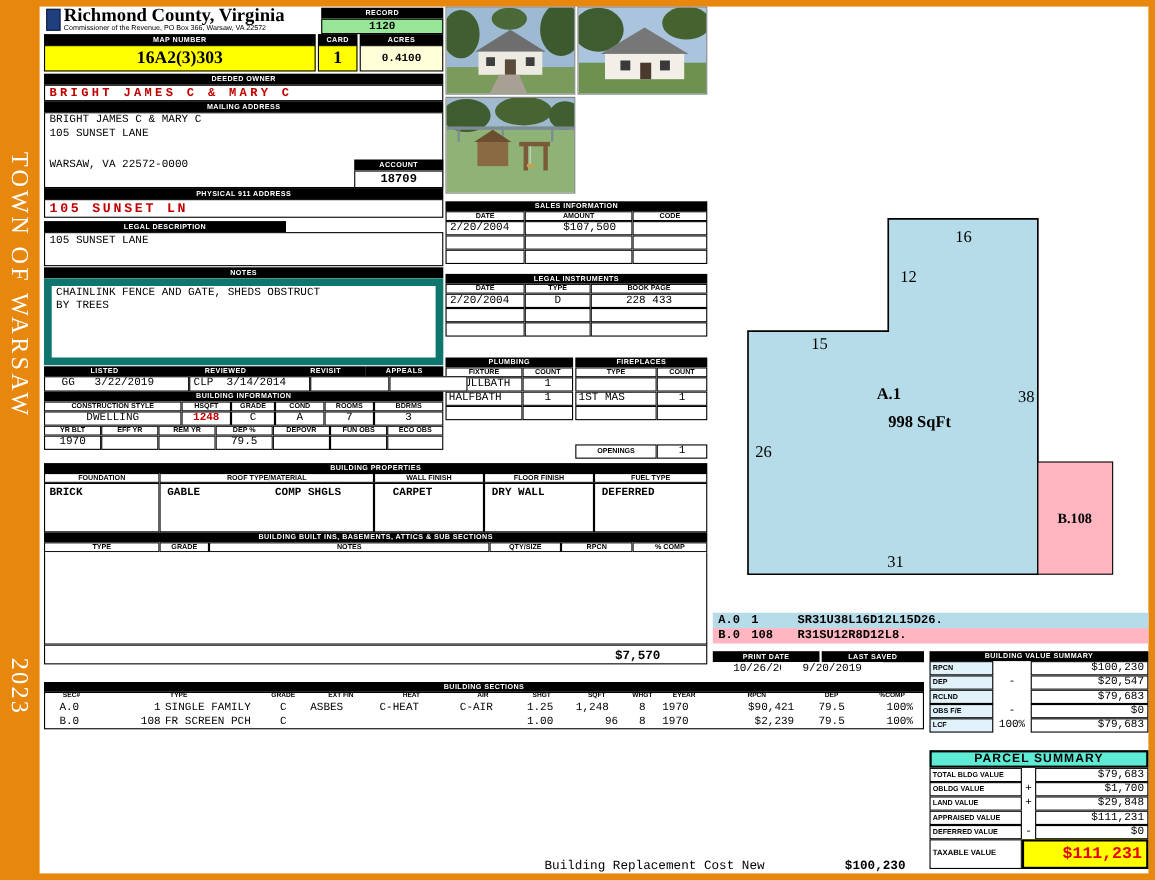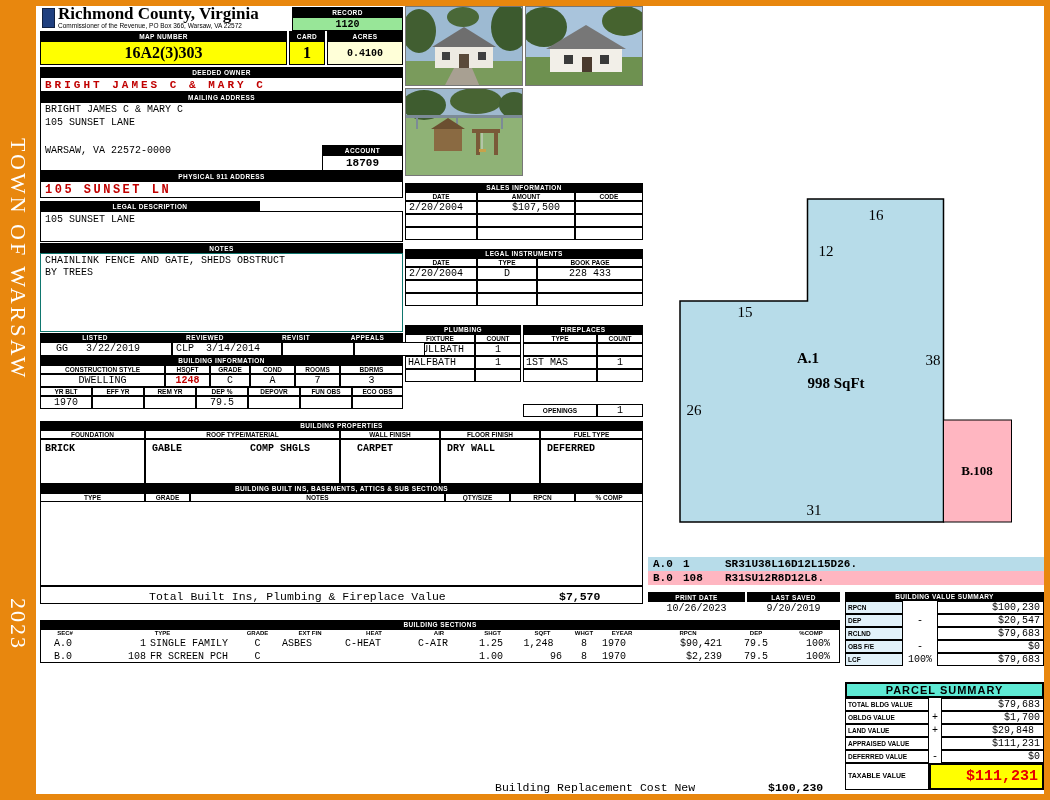--- a/index.html
+++ b/index.html
@@ -74,21 +74,21 @@
 
   <div class="abs bar" style="left:40px;top:171px;width:363px;height:10px">PHYSICAL 911 ADDRESS</div>
   <div class="abs vcell mono bold red" style="left:40px;top:181px;width:363px;height:17px;padding-left:4px;font-size:12px;letter-spacing:2.5px;background:#fff">105 SUNSET LN</div>
 
   <div class="abs bar" style="left:40px;top:201px;width:220px;height:10px">LEGAL DESCRIPTION</div>
   <div class="abs" style="left:40px;top:211px;width:363px;height:31px;border:1px solid #000;background:#fff">
     <div class="mono" style="padding:3px 0 0 4px;font-size:10px;line-height:1">105 SUNSET LANE</div>
   </div>
 
   <div class="abs bar" style="left:40px;top:243px;width:363px;height:10px">NOTES</div>
-  <div class="abs" style="left:40px;top:253px;width:363px;height:79px;border:1px solid #0f766e;background:#fff">
+  <div class="abs" style="left:40px;top:253px;width:363px;height:79px;border:7px solid #0f766e;background:#fff">
     <div class="mono notes-line">CHAINLINK FENCE AND GATE, SHEDS OBSTRUCT</div>
     <div class="mono notes-line">BY TREES</div>
   </div>
 
   <svg class="abs photo" style="left:405px;top:6px" width="118" height="80">
     <rect width="118" height="80" fill="#9DBAD2"></rect>
     <rect y="54" width="118" height="26" fill="#7A9B5C"></rect>
     <ellipse cx="13" cy="24" rx="17" ry="22" fill="#415E31"></ellipse>
     <ellipse cx="104" cy="20" rx="19" ry="24" fill="#3C5A2E"></ellipse>
     <ellipse cx="57" cy="10" rx="16" ry="10" fill="#4A6838"></ellipse>
@@ -282,21 +282,20 @@
     <div class="hdrcell" style="width:105px">TYPE</div>
     <div class="hdrcell" style="width:45px">GRADE</div>
     <div class="hdrcell" style="width:255px">NOTES</div>
     <div class="hdrcell" style="width:65px">QTY/SIZE</div>
     <div class="hdrcell" style="width:65px">RPCN</div>
     <div class="hdrcell" style="width:68px">% COMP</div>
   </div>
   <div class="abs" style="left:40px;top:502px;width:603px;height:84px;border:1px solid #000;border-top:none;background:#fff"></div>
 
   <div class="abs" style="left:40px;top:586px;width:603px;height:18px;border:1px solid #000;background:#fff">
-    <span class="mono" style="position:absolute;left:108px;top:3px;font-size:11.5px">Total Built Ins, Plumbing &amp; Fireplace Value</span>
     <span class="mono bold" style="position:absolute;left:518px;top:3px;font-size:11.5px">$7,570</span>
   </div>
 
   <svg class="abs" style="left:648px;top:183px" width="396" height="373">
     <polygon points="32,339 295.5,339 295.5,16 159.5,16 159.5,118 32,118" fill="#B7DCE9" stroke="#000" stroke-width="1.5"></polygon>
     <rect x="295.5" y="237" width="68" height="102" fill="#FFB6C1" stroke="#000" stroke-width="1"></rect>
     <text class="dim" x="228" y="37" text-anchor="middle">16</text>
     <text class="dim" x="178" y="73" text-anchor="middle">12</text>
     <text class="dim" x="97" y="134" text-anchor="middle">15</text>
     <text class="dim" x="285" y="182" text-anchor="middle">38</text>
@@ -314,21 +313,21 @@
   </div>
   <div class="abs coderow" style="left:648px;top:571px;background:#FFB6C1">
     <span style="display:inline-block;width:30px">B.0</span>
     <span style="display:inline-block;width:42px">108</span>
     <span>R31SU12R8D12L8.</span>
   </div>
 
   <div class="abs bar" style="left:648px;top:592px;width:97px;height:10px">PRINT DATE</div>
   <div class="abs bar" style="left:747px;top:592px;width:93px;height:10px">LAST SAVED</div>
   <div class="abs dcell mono" style="left:648px;top:602px;width:97px;height:13px;justify-content:center;border:none">10/26/2023</div>
-  <div class="abs dcell mono" style="left:747px;top:602px;width:93px;height:13px;justify-content:center;border:none">9/20/2019</div>
+  <div class="abs dcell mono" style="left:710px;top:602px;width:93px;height:13px;justify-content:center;border:none">9/20/2019</div>
 
   <div class="abs bar" style="left:845px;top:592px;width:199px;height:9px">BUILDING VALUE SUMMARY</div>
   <div class="row" style="left:845px;top:601px;height:13px">
     <div class="bvs-label" style="width:58px">RPCN</div>
     <div class="sign-cell mono" style="width:34px"></div>
     <div class="dcell mono" style="width:107px;justify-content:flex-end;padding-right:3px">$100,230</div>
   </div>
   <div class="row" style="left:845px;top:614px;height:13px">
     <div class="bvs-label" style="width:58px">DEP</div>
     <div class="sign-cell mono" style="width:34px">-</div>
@@ -407,21 +406,21 @@
     <div class="dcell mono" style="width:103px;justify-content:flex-end;padding-right:3px">$79,683</div>
   </div>
   <div class="row" style="left:845px;top:711px;height:13px">
     <div class="bvs-label" style="width:84px;background:#fff">OBLDG VALUE</div>
     <div class="sign-cell mono" style="width:12px">+</div>
     <div class="dcell mono" style="width:103px;justify-content:flex-end;padding-right:3px">$1,700</div>
   </div>
   <div class="row" style="left:845px;top:724px;height:13px">
     <div class="bvs-label" style="width:84px;background:#fff">LAND VALUE</div>
     <div class="sign-cell mono" style="width:12px">+</div>
-    <div class="dcell mono" style="width:103px;justify-content:flex-end;padding-right:9px">$29,848</div>
+    <div class="dcell mono" style="width:103px;justify-content:flex-end;padding-right:3px">$29,848</div>
   </div>
   <div class="row" style="left:845px;top:737px;height:13px">
     <div class="bvs-label" style="width:84px;background:#fff">APPRAISED VALUE</div>
     <div class="sign-cell mono" style="width:12px"></div>
     <div class="dcell mono" style="width:103px;justify-content:flex-end;padding-right:3px">$111,231</div>
   </div>
   <div class="row" style="left:845px;top:750px;height:13px">
     <div class="bvs-label" style="width:84px;background:#fff">DEFERRED VALUE</div>
     <div class="sign-cell mono" style="width:12px">-</div>
     <div class="dcell mono" style="width:103px;justify-content:flex-end;padding-right:3px">$0</div>

